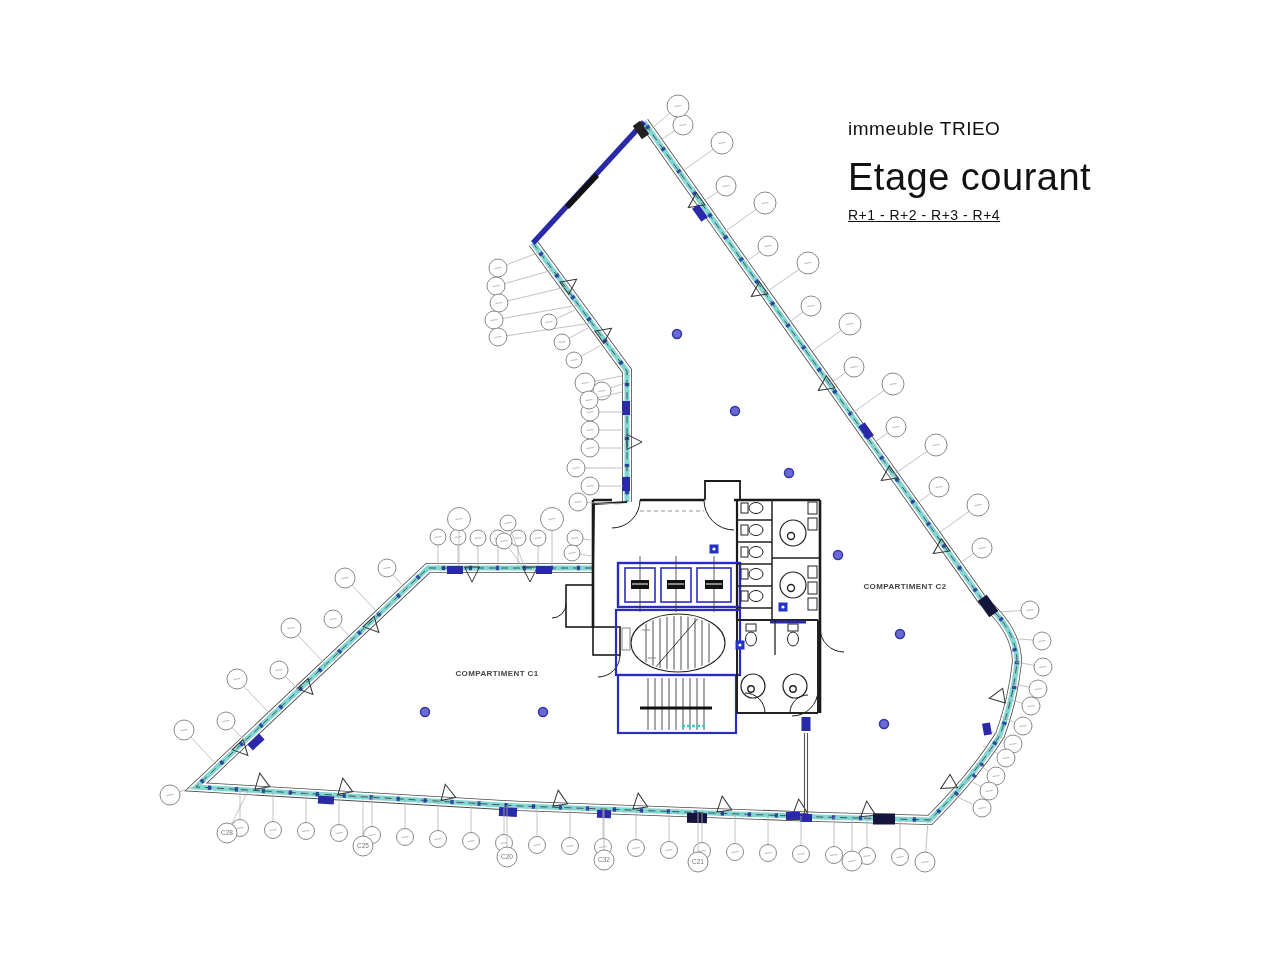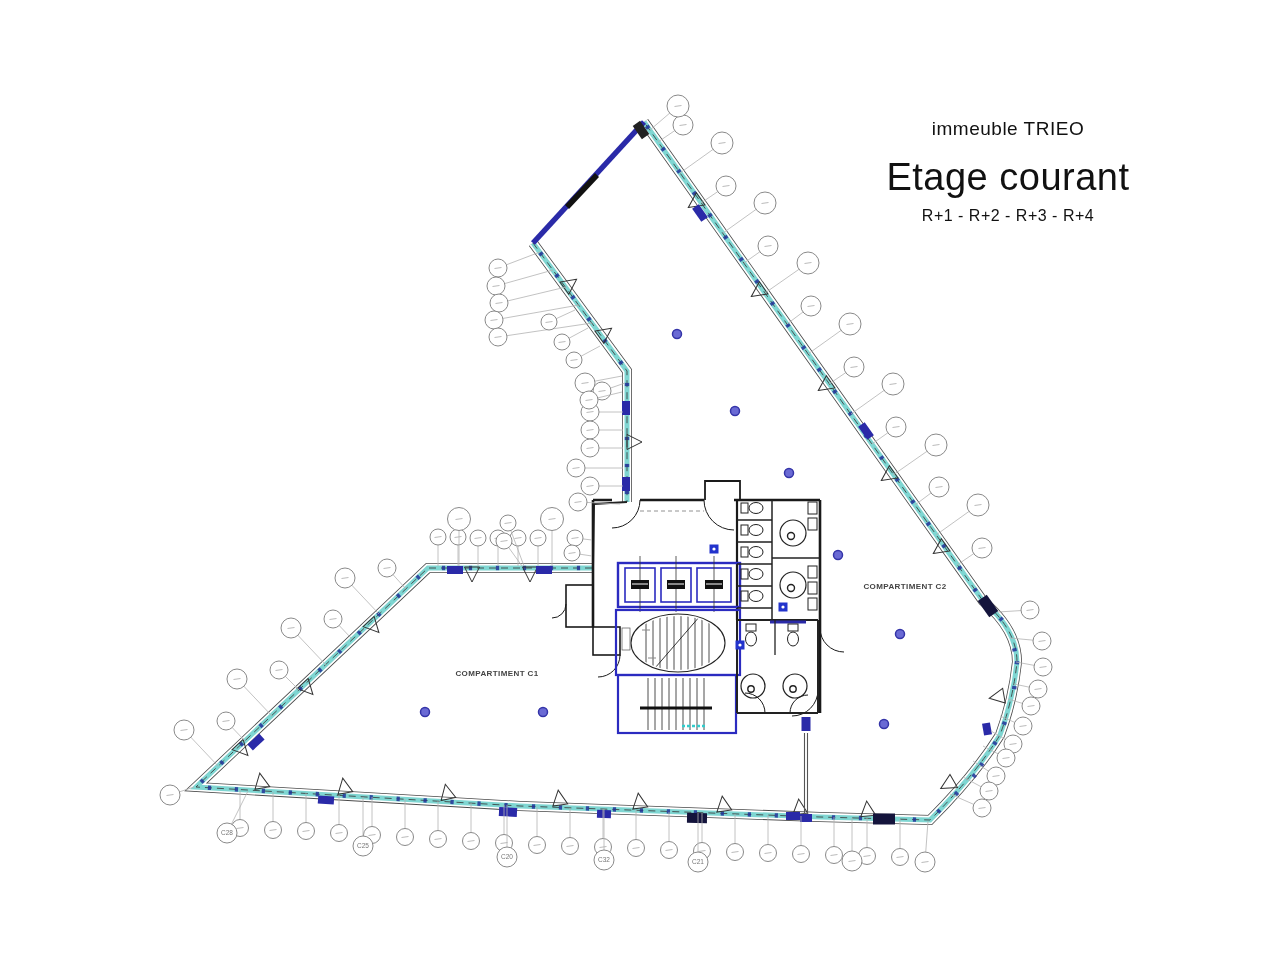--- a/index.html
+++ b/index.html
@@ -1,21 +1,21 @@
 <!DOCTYPE html>
 <html><head>
 <meta charset="utf-8">
 <style>
   html,body{margin:0;padding:0;background:#fff;}
   .page{position:relative;width:1280px;height:960px;background:#ffffff;overflow:hidden;
         outline:1px solid #dcdcdc;font-family:"Liberation Sans",sans-serif;}
-  .titleblock{position:absolute;left:848px;top:118px;width:320px;text-align:center;color:#111;}
+  .titleblock{position:absolute;left:848px;top:118px;width:320px;text-align:left;color:#111;}
   .titleblock .t1{font-size:19px;letter-spacing:.5px;}
   .titleblock .t2{font-size:38px;margin-top:16px;letter-spacing:.5px;}
-  .titleblock .t3{font-size:16px;margin-top:8px;letter-spacing:.5px;}
+  .titleblock .t3{font-size:14px;margin-top:8px;letter-spacing:.5px;text-decoration:underline;}
   svg{position:absolute;left:0;top:0;}
   text{font-family:"Liberation Sans",sans-serif;}
 </style>
 </head>
 <body>
 
 <div class="page">
 
   <svg id="plan" width="1280" height="960" viewBox="0 0 1280 960">
 

